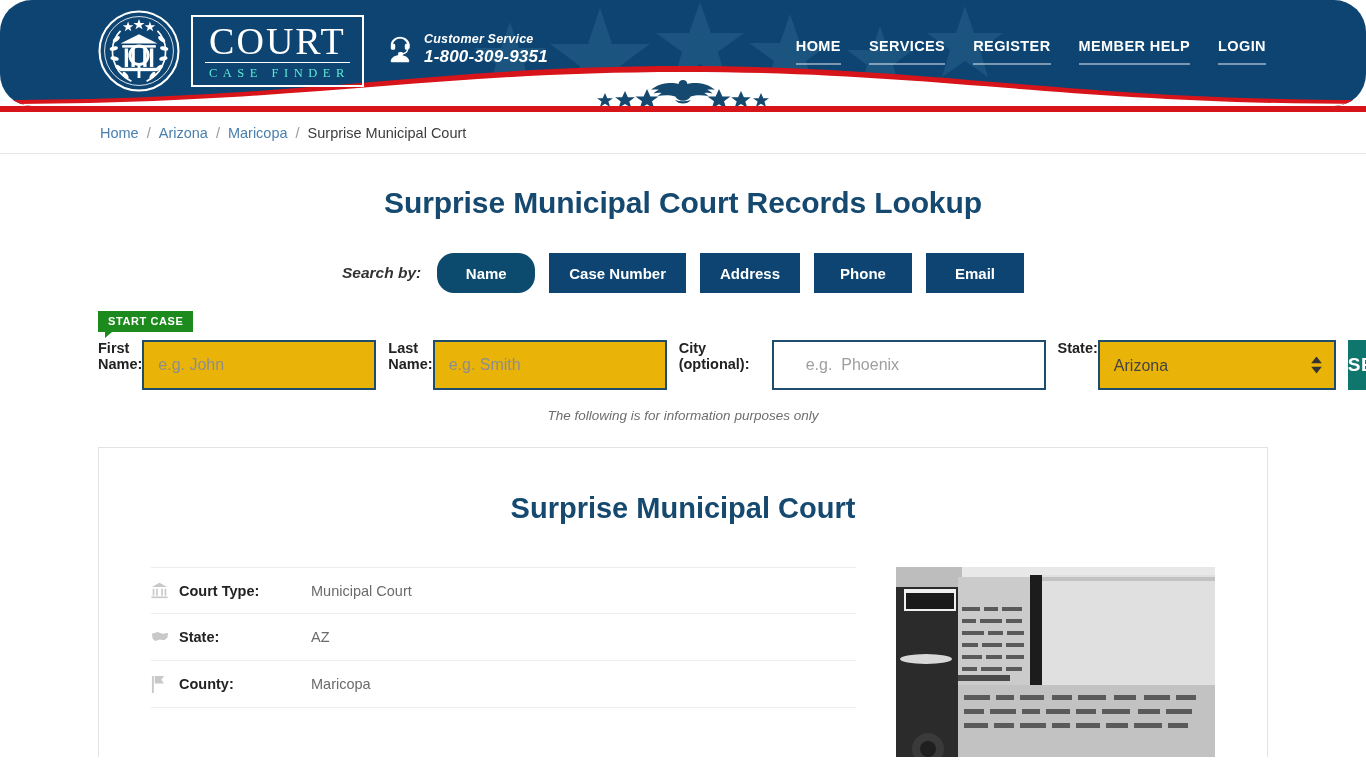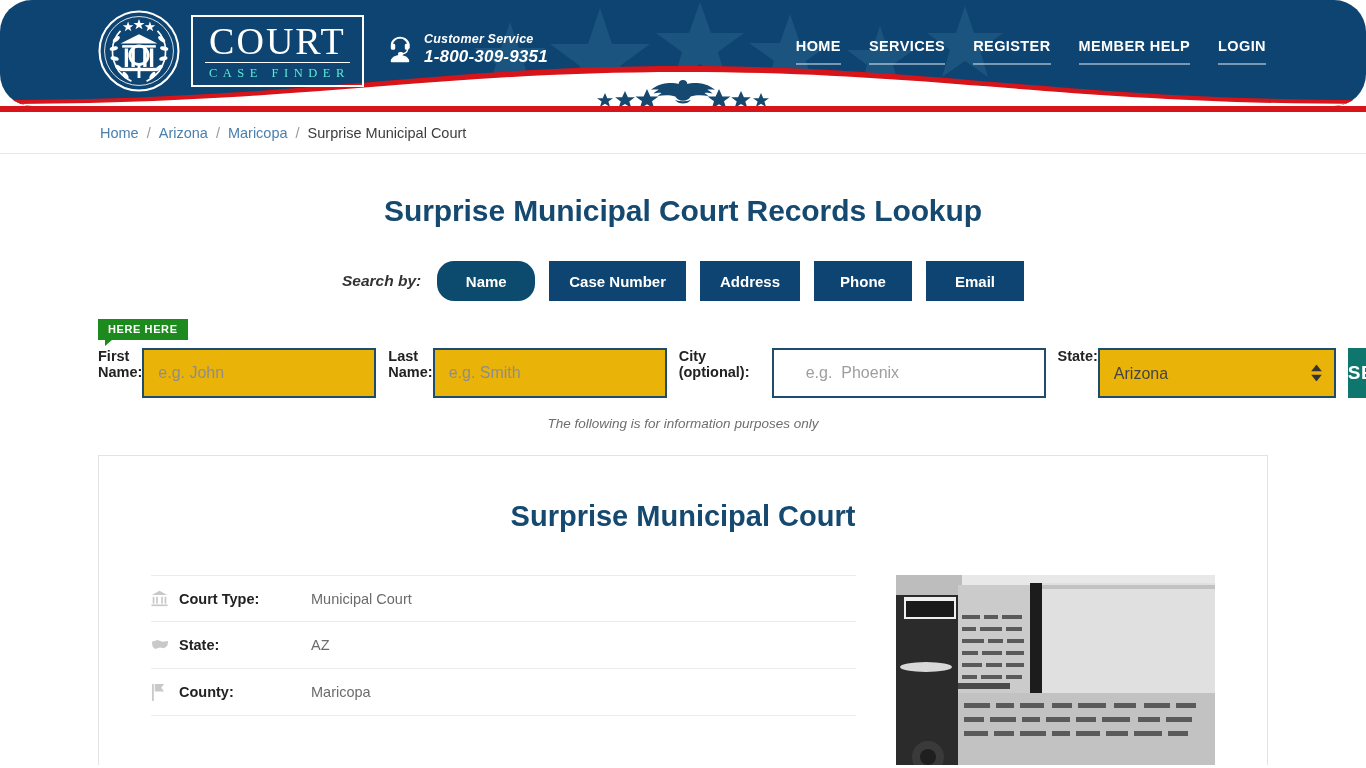--- a/index.html
+++ b/index.html
@@ -138,21 +138,21 @@
     display: flex;
     align-items: center;
     padding-left: 100px;
   }
   .crumb { font-size: 14.5px; color: #4a7fae; text-decoration: none; cursor: pointer; }
   .crumb-sep { font-size: 14.5px; color: #9a9a9a; margin: 0 8px; }
   .crumb-current { font-size: 14.5px; color: #3d3d3d; }
 
   
   .page-title {
-    margin-top: 40px;
+    margin-top: 32px;
     text-align: center;
     font-size: 30px;
     font-weight: bold;
     color: #15496f;
     letter-spacing: -.1px;
   }
 
   .searchby-row {
     margin-top: 33px;
     display: flex;
@@ -463,21 +463,21 @@
 <div class="searchby-row">
   <span class="searchby-label">Search by:</span>
   <button class="sb-tab active">Name</button>
   <button class="sb-tab">Case Number</button>
   <button class="sb-tab">Address</button>
   <button class="sb-tab">Phone</button>
   <button class="sb-tab">Email</button>
 </div>
 
 <div class="form-wrap">
-  <span class="start-here">HERE HERE</span>
+  <span class="start-here">START CASE</span>
 
   <div class="fields">
     <div class="field f-first">
       <label class="field-label">First Name:</label>
       <input type="text" placeholder="e.g. John" style="">
     </div>
 
     <div class="field f-last">
       <label class="field-label">Last Name:</label>
       <input type="text" placeholder="e.g. Smith" style="">

